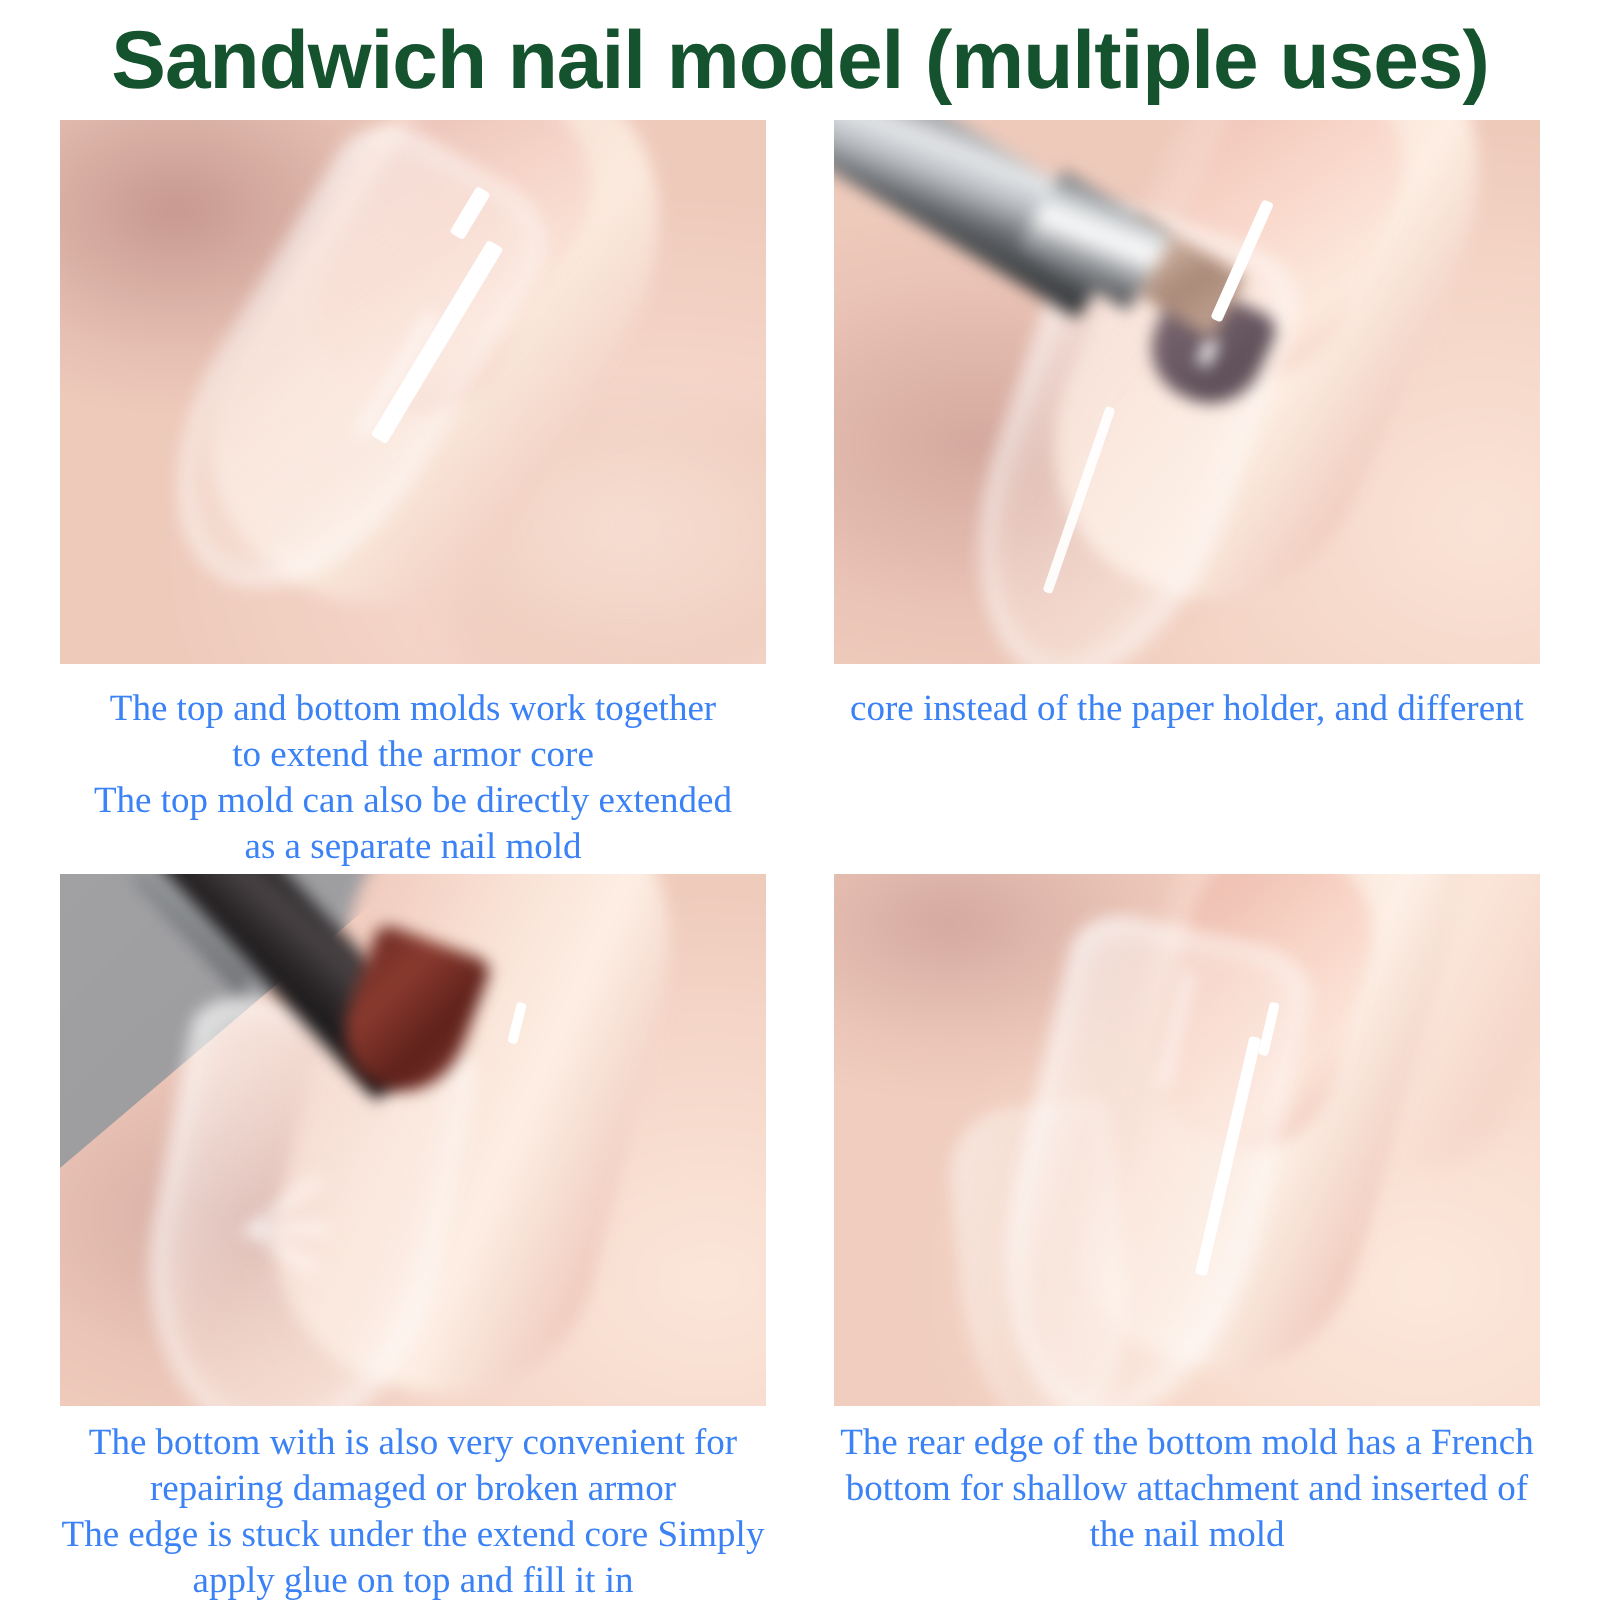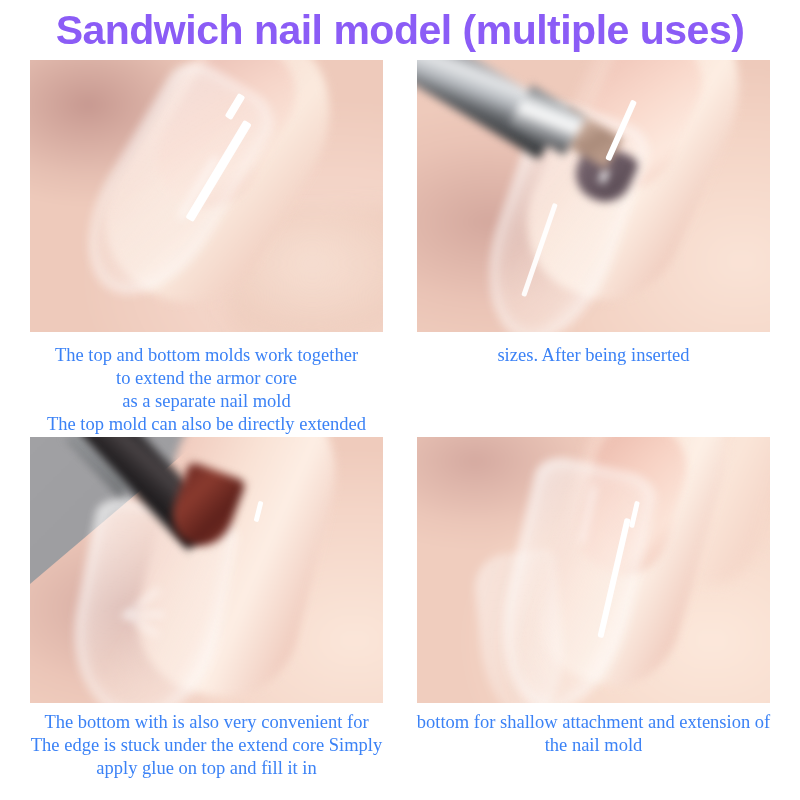--- a/index.html
+++ b/index.html
@@ -22,21 +22,21 @@
 
   
   .title {
     position: absolute;
     left: 0;
     top: 6px;
     width: 800px;
     text-align: center;
     font-size: 41px;
     font-weight: 700;
-    color: #8b5cf6;
+    color: #14532d;
     letter-spacing: -0.5px;
     line-height: 48px;
     white-space: nowrap;
   }
   .photo {
     position: absolute;
     overflow: hidden;
     background: #f3d9d2;
   }
   .p-tl { left: 30px;  top: 60px;  width: 353px; height: 272px; }
@@ -342,75 +342,77 @@
     <div class="layer ph1-mold blur4"></div>
     <div class="layer ph1-moldedge blur4"></div>
     <div class="layer ph1-hl3 blur4"></div>
     <div class="layer ph1-hl1"></div>
     <div class="layer ph1-hl2"></div>
   </div>
 
   <div class="cap c-tl">
     <div>The top and bottom molds work together</div>
     <div>to extend the armor core</div>
+    <div>The top mold can also be directly extended</div>
     <div>as a separate nail mold</div>
-    <div>The top mold can also be directly extended</div>
   </div>
 
   <div class="photo p-tr">
     <div class="layer skin-bg ph2-bg blur4"></div>
     <div class="layer ph2-finger blur4"></div>
     <div class="layer ph2-nailbed blur4"></div>
     <div class="layer ph2-mold blur4"></div>
     <div class="layer ph2-moldedge blur4"></div>
     <div class="layer ph2-gel blur4"></div>
     <div class="layer ph2-gelhl blur4"></div>
     <div class="layer ph2-ferrule blur4"></div>
     <div class="layer ph2-handle blur4"></div>
     <div class="layer ph2-handle2 blur4"></div>
     <div class="layer ph2-hl1"></div>
     <div class="layer ph2-hl2"></div>
   </div>
 
   <div class="cap c-tr">
-    <div>sizes. After being inserted</div>
+    <div>core instead of the paper holder, and different</div>
   </div>
 
   <div class="photo p-bl">
     <div class="layer skin-bg ph3-bg blur4"></div>
     <div class="layer ph3-gray blur4"></div>
     <div class="layer ph3-finger blur4"></div>
     <div class="layer ph3-mold blur4"></div>
     <div class="layer ph3-moldedge blur4"></div>
     <div class="layer ph3-arrow1 blur4"></div>
     <div class="layer ph3-arrow2 blur4"></div>
     <div class="layer ph3-arrow3 blur4"></div>
     <div class="layer ph3-metal blur4"></div>
     <div class="layer ph3-handle blur4"></div>
     <div class="layer ph3-bristle blur4"></div>
     <div class="layer ph3-hl1"></div>
   </div>
 
   <div class="cap c-bl">
     <div>The bottom with is also very convenient for</div>
+    <div>repairing damaged or broken armor</div>
     <div>The edge is stuck under the extend core Simply</div>
     <div>apply glue on top and fill it in</div>
   </div>
 
   <div class="photo p-br">
     <div class="layer skin-bg ph4-bg blur4"></div>
     <div class="layer ph4-finger2 blur7"></div>
     <div class="layer ph4-finger blur4"></div>
     <div class="layer ph4-nailbed blur4"></div>
     <div class="layer ph4-wing blur4"></div>
     <div class="layer ph4-mold blur4"></div>
     <div class="layer ph4-moldedge blur4"></div>
     <div class="layer ph4-hl3 blur4"></div>
     <div class="layer ph4-hl1"></div>
     <div class="layer ph4-hl2"></div>
   </div>
 
   <div class="cap c-br">
-    <div>bottom for shallow attachment and extension of</div>
+    <div>The rear edge of the bottom mold has a French</div>
+    <div>bottom for shallow attachment and inserted of</div>
     <div>the nail mold</div>
   </div>
 
 </div>
 
 </body></html>

